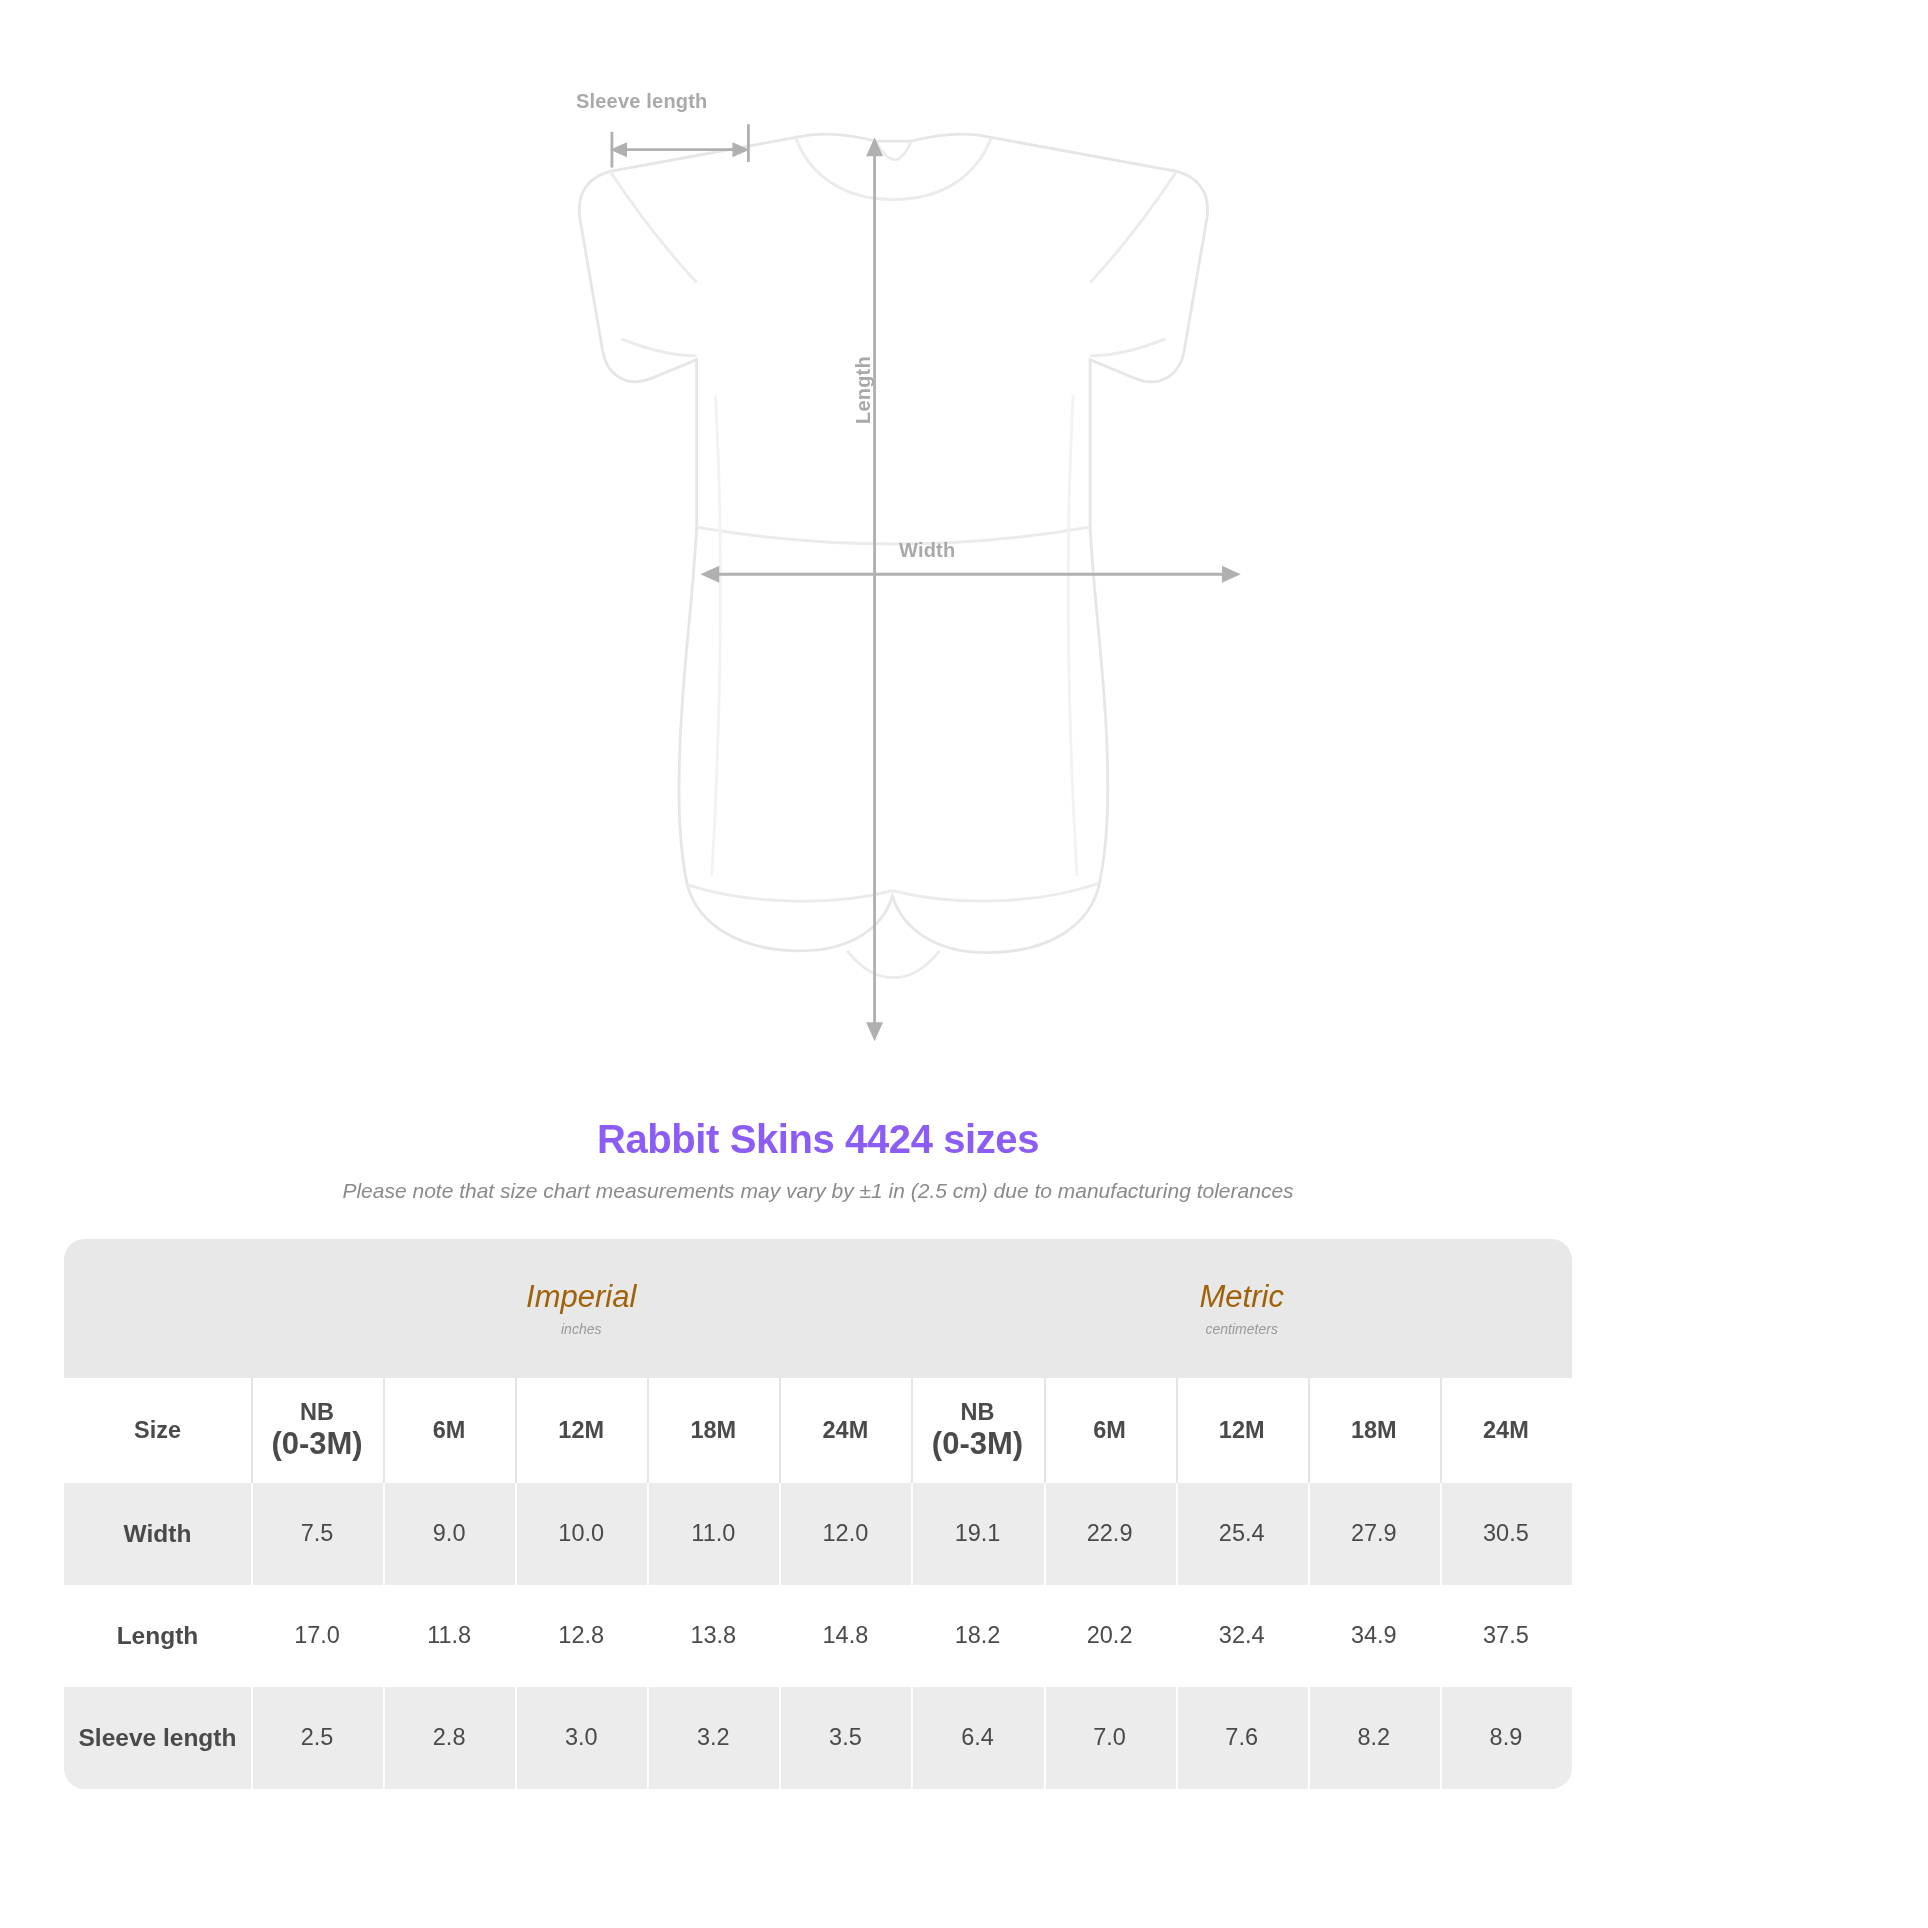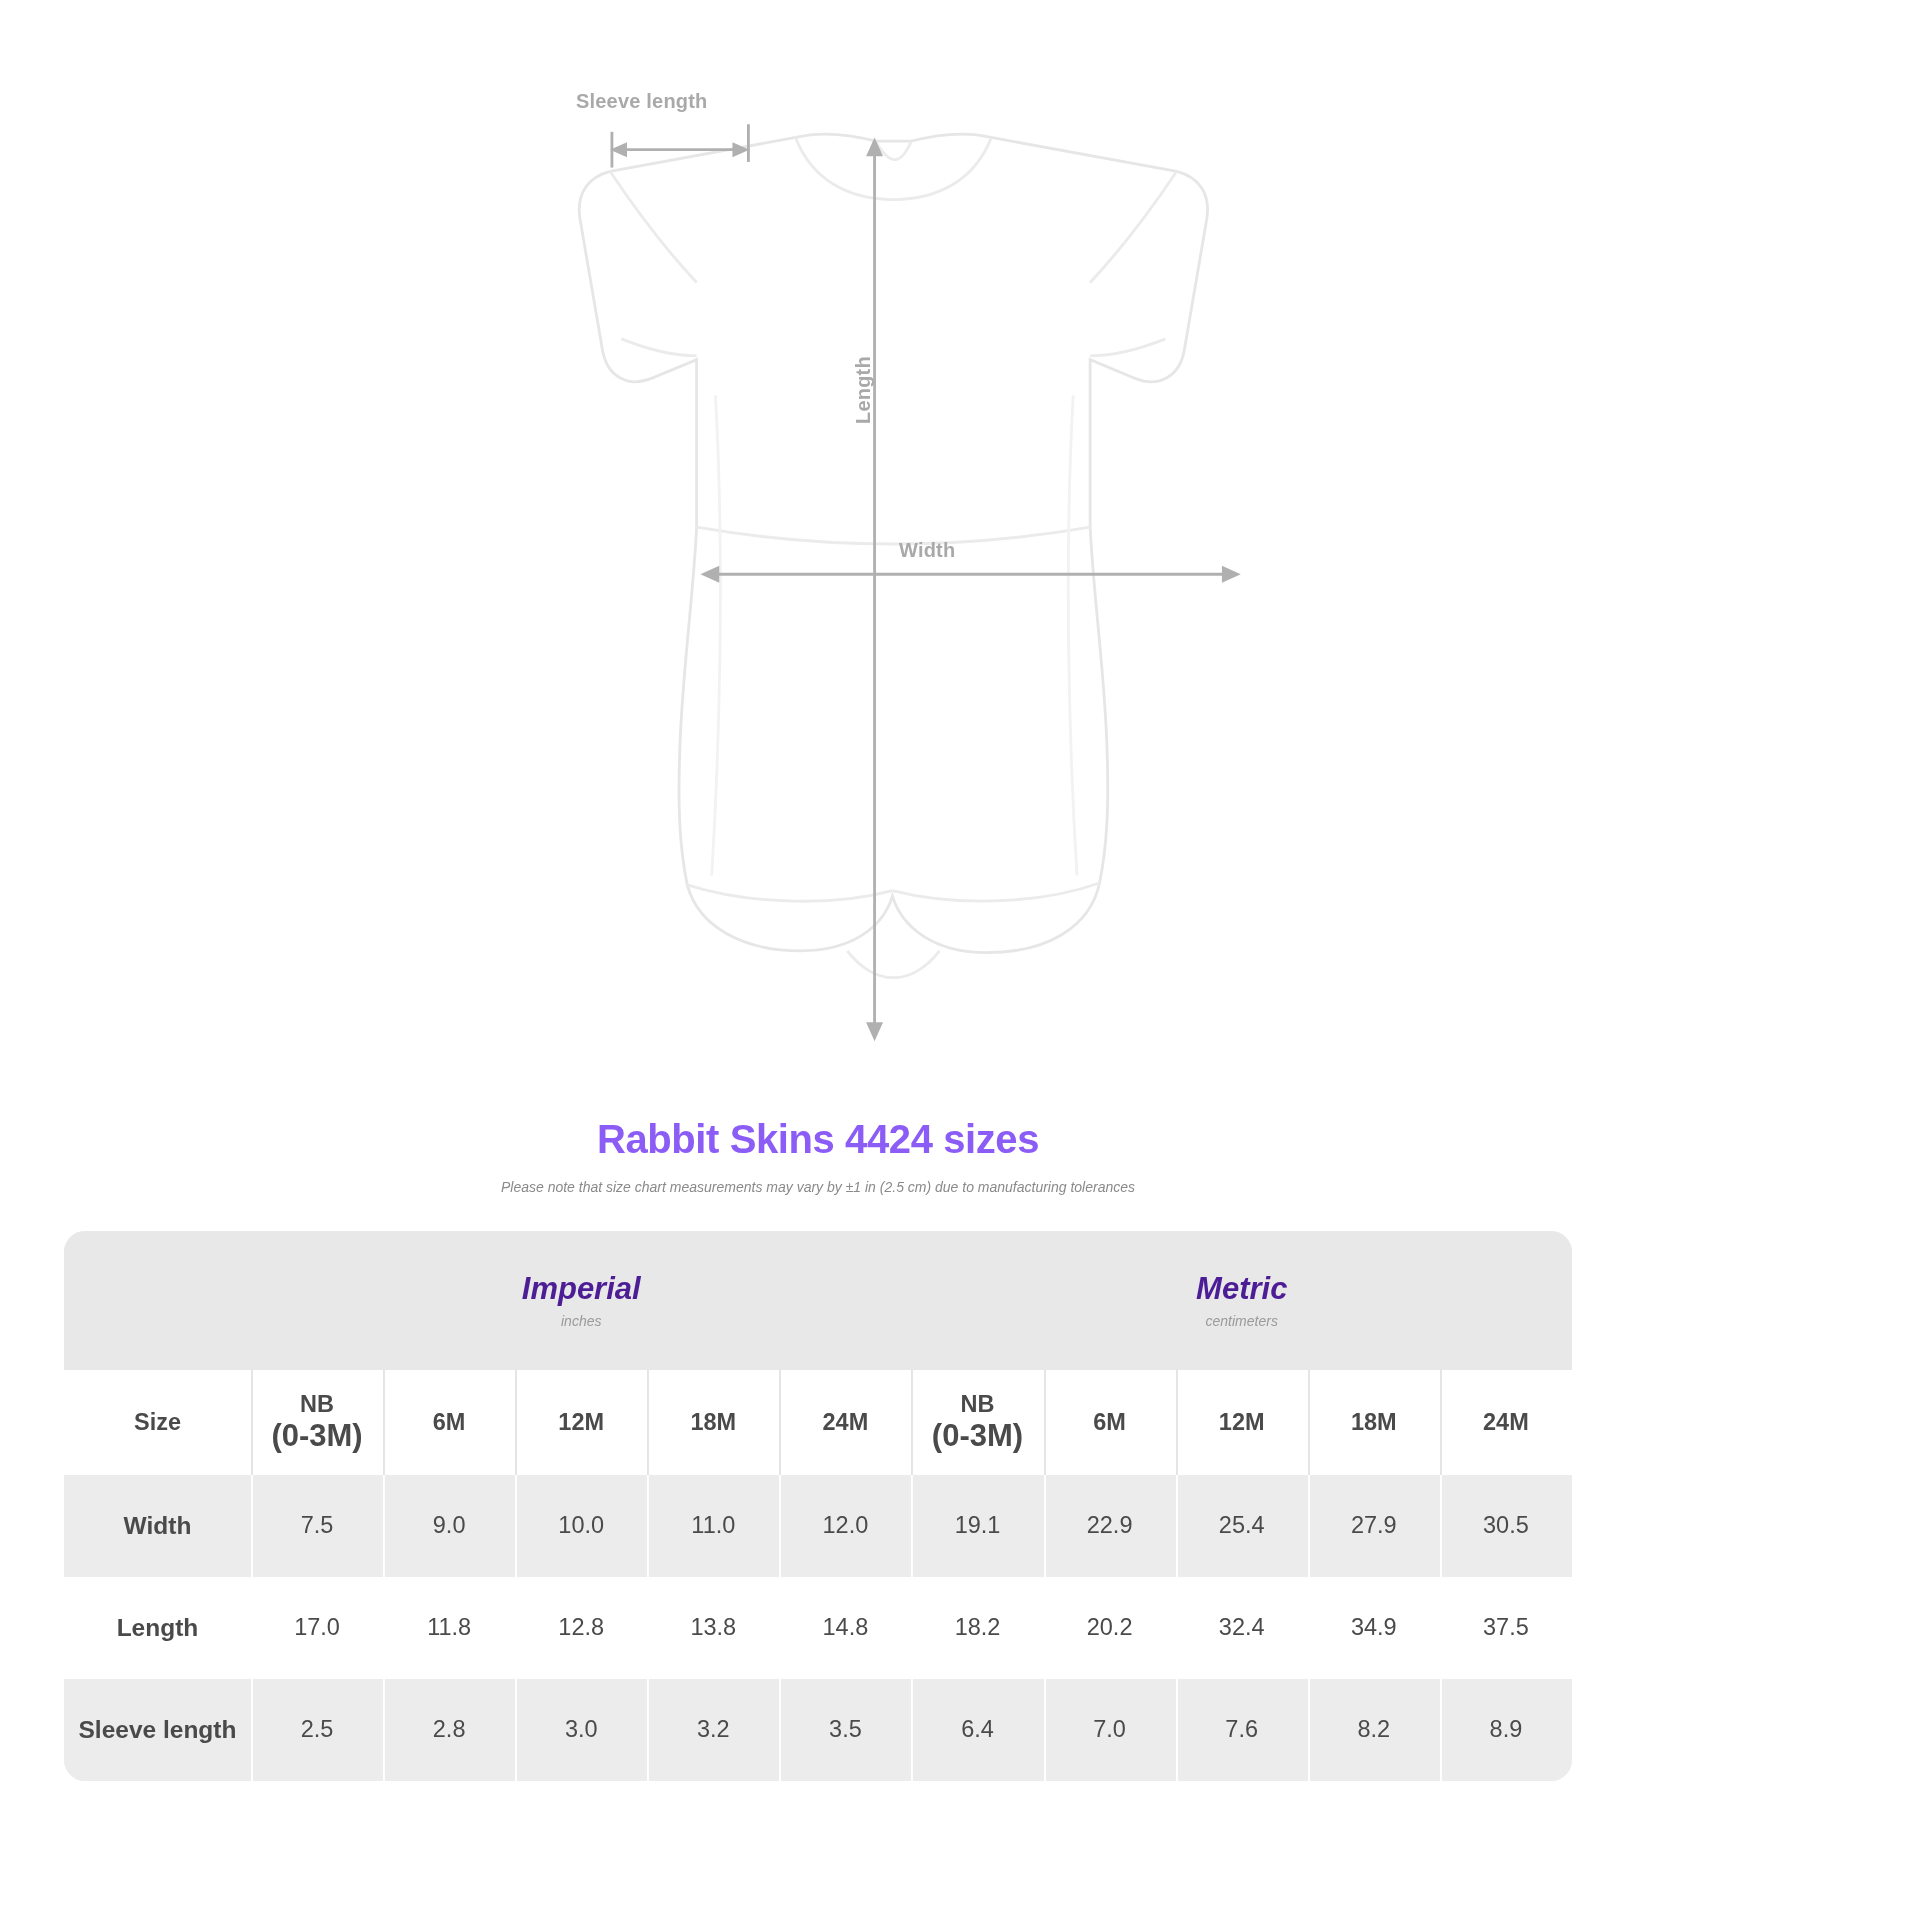--- a/index.html
+++ b/index.html
@@ -55,21 +55,21 @@
     margin-top: 24.5px;
   }
   .chart-title {
     font-size: 40px;
     font-weight: bold;
     color: #8b5cf6;
     margin: 0 0 17px 0;
     letter-spacing: -0.4px;
   }
   .chart-note {
-    font-size: 14px;
+    font-size: 21px;
     font-style: italic;
     color: #8a8a8a;
     margin: 0;
   }
 
   
   .table-wrap {
     margin: 36px 64px 0 64px;
     border-radius: 21px;
     overflow: hidden;
@@ -90,22 +90,22 @@
   }
   .unit-row td {
     background: #e8e8e8;
     height: 139px;
     border-bottom: 1.9px solid #ffffff;
   }
   .unit-corner { background: #e8e8e8 !important; }
   .unit-title {
     font-size: 31px;
     font-style: italic;
-    font-weight: bold;
-    color: #4c1d95;
+    font-weight: normal;
+    color: #a16207;
     line-height: 1.15;
   }
   .unit-sub {
     font-size: 14px;
     font-style: italic;
     color: #9a9a9a;
     margin-top: 5.6px;
   }
   .head-row td {
     background: #ffffff;

